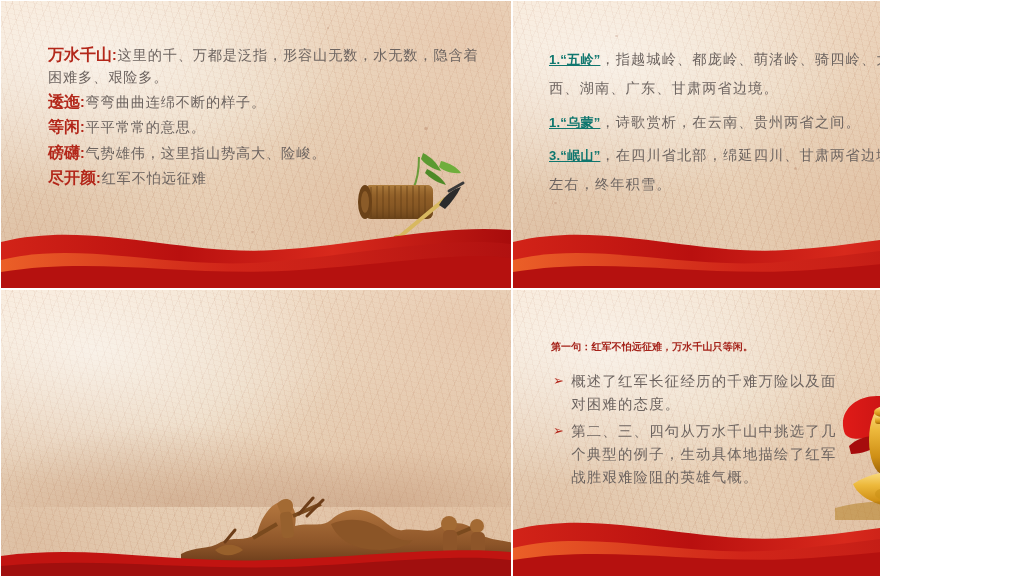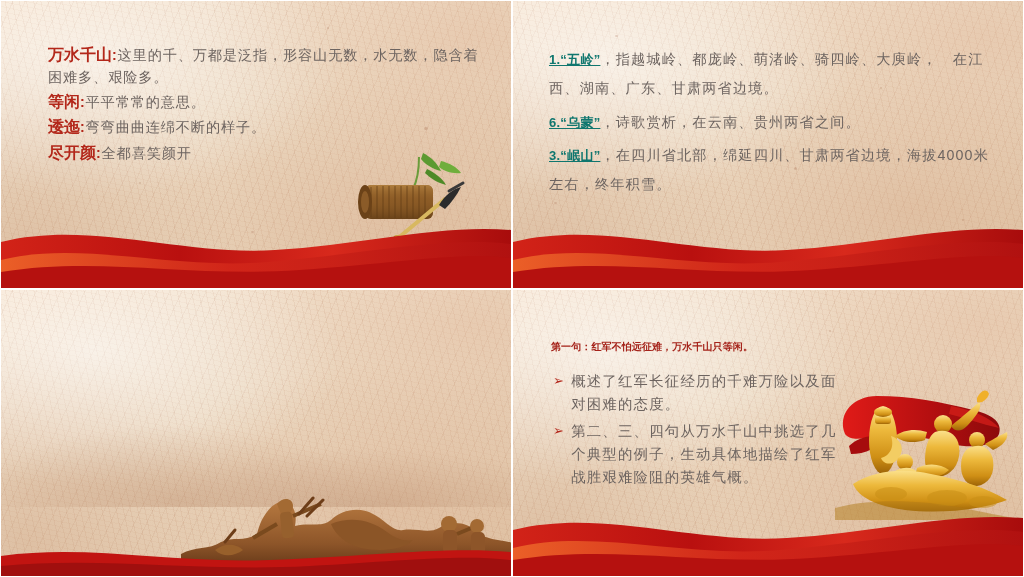--- a/index.html
+++ b/index.html
@@ -1,17 +1,17 @@
 <!DOCTYPE html>
 <html><head>
 <meta charset="utf-8">
 <style>
   html,body{margin:0;padding:0;background:#ffffff;}
   body{font-family:"Liberation Sans","DejaVu Sans",sans-serif;}
-  #deck{position:relative;width:1024px;height:577px;overflow:hidden;background:#fff;
+  #deck{position:relative;width:880px;height:577px;overflow:hidden;background:#fff;
         display:grid;grid-template-columns:512px 512px;grid-template-rows:289px 288px;}
 
   .slide{position:relative;overflow:hidden;box-sizing:border-box;border:1px solid #ffffff;}
 
   
   .paper{position:absolute;inset:0;
     background-color:#f0ddc9;
     background-image:
       radial-gradient(ellipse at 18% 22%, rgba(255,255,255,.55) 0%, rgba(255,255,255,0) 42%),
       radial-gradient(ellipse at 78% 72%, rgba(214,168,134,.38) 0%, rgba(214,168,134,0) 46%),
@@ -84,27 +84,30 @@
       <div class="speck" style="left:91%;top:69%;width:2px;height:2px;"></div>
     </div>
 
     <div class="title-ch p1-title">七律·长征</div>
 
     <div class="p1-body">
       <div class="gloss-line">
         <span class="gloss-term">万水千山</span><span class="gloss-colon">:</span><span>这里的千、万都是泛指，形容山无数，水无数，隐含着困难多、艰险多。</span>
       </div>
       <div class="gloss-line">
+        <span class="gloss-term">逶迤</span><span class="gloss-colon">:</span><span>弯弯曲曲连绵不断的样子。</span>
+      </div>
+      <div class="gloss-line">
         <span class="gloss-term">等闲</span><span class="gloss-colon">:</span><span>平平常常的意思。</span>
       </div>
       <div class="gloss-line">
-        <span class="gloss-term">逶迤</span><span class="gloss-colon">:</span><span>弯弯曲曲连绵不断的样子。</span>
-      </div>
-      <div class="gloss-line">
-        <span class="gloss-term">尽开颜</span><span class="gloss-colon">:</span><span>全都喜笑颜开</span>
+        <span class="gloss-term">磅礴</span><span class="gloss-colon">:</span><span>气势雄伟，这里指山势高大、险峻。</span>
+      </div>
+      <div class="gloss-line">
+        <span class="gloss-term">尽开颜</span><span class="gloss-colon">:</span><span>红军不怕远征难</span>
       </div>
     </div>
 
     <div class="bamboo">
       <svg viewBox="0 0 120 100">
         <g>
           <path d="M70 6 C78 10 84 16 88 24 C80 22 73 18 68 12 Z" fill="#5c9a31"></path>
           <path d="M88 14 C96 16 104 20 108 26 C99 27 91 24 86 20 Z" fill="#6fae3b"></path>
           <path d="M74 22 C82 26 90 32 93 38 C85 36 77 31 72 26 Z" fill="#4e8a27"></path>
           <path d="M66 10 C66 22 64 34 60 42" stroke="#6a9c3a" stroke-width="2" fill="none"></path>
@@ -175,21 +178,21 @@
       <div class="speck" style="left:8%;top:70%;width:3px;height:2px;"></div>
     </div>
 
     <div class="title-ch p2-title">课外链接</div>
 
     <div class="p2-body">
       <div class="link-item">
         <span class="link-head">1.“五岭”</span><span>，指越城岭、都庞岭、萌渚岭、骑四岭、大庾岭，　在江西、湖南、广东、甘肃两省边境。</span>
       </div>
       <div class="link-item">
-        <span class="link-head">6.“乌蒙”</span><span>，诗歌赏析，在云南、贵州两省之间。</span>
+        <span class="link-head">1.“乌蒙”</span><span>，诗歌赏析，在云南、贵州两省之间。</span>
       </div>
       <div class="link-item">
         <span class="link-head">3.“岷山”</span><span>，在四川省北部，绵延四川、甘肃两省边境，海拔4000米左右，终年积雪。</span>
       </div>
     </div>
 
     <div class="wave">
       <svg viewBox="0 0 512 72" preserveAspectRatio="none">
         <defs>
           <linearGradient id="w2a" x1="0" y1="0" x2="1" y2="0">

